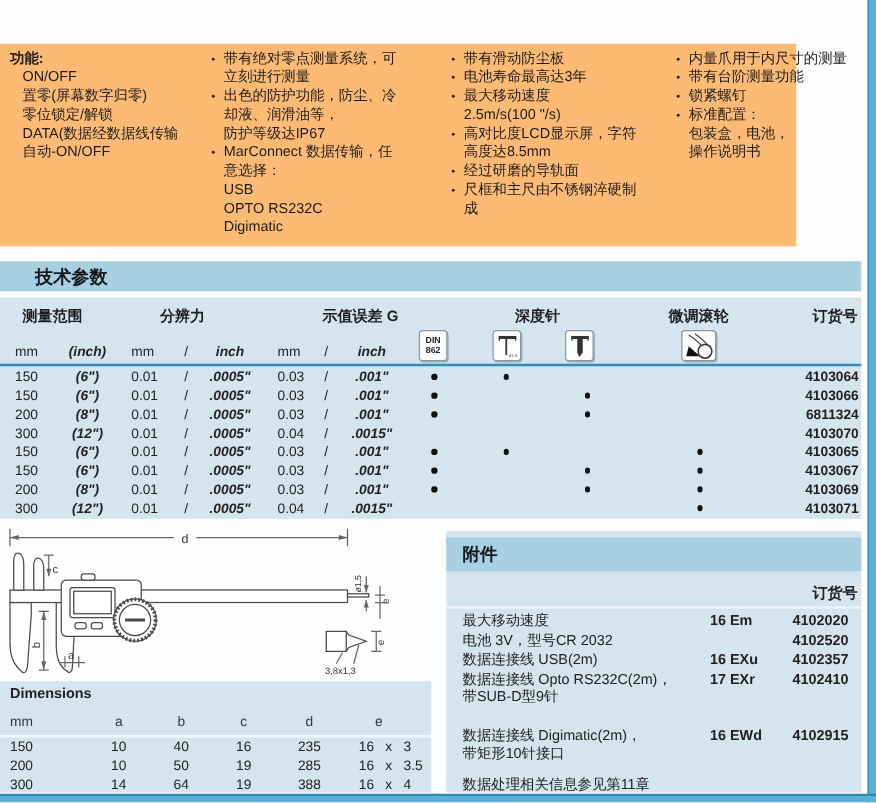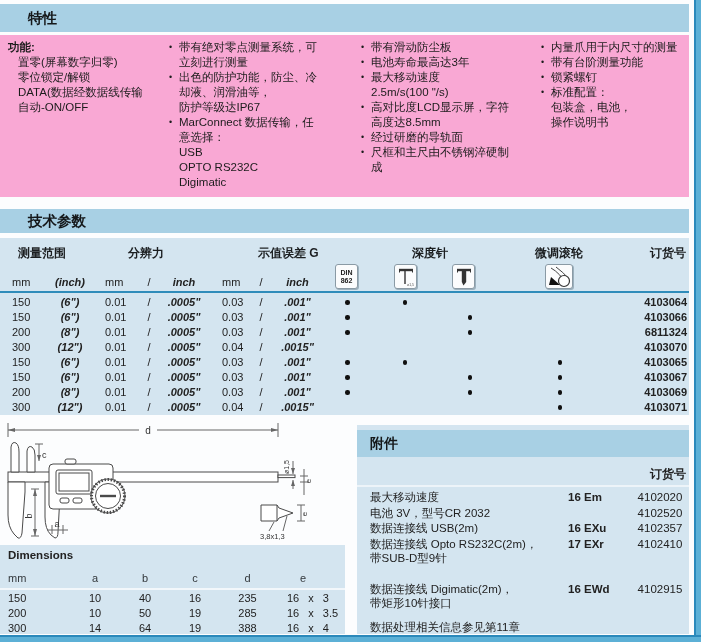--- a/index.html
+++ b/index.html
@@ -4,21 +4,21 @@
 <style>
   html,body{margin:0;padding:0}
   .page{position:relative;width:701px;height:642px;background:#fcfdfe;overflow:hidden;
         font-family:"Liberation Sans","DejaVu Sans",sans-serif;color:#222}
   .band{position:absolute;left:0;width:689px;background:#a8d0e4;display:flex;align-items:center;
         font-weight:bold;font-size:14.5px;color:#15181a;padding-left:28px;box-sizing:border-box}
   #band-features{top:4px;height:28px}
   #band-specs{top:209px;height:24px}
 
   
-  .features-panel{position:absolute;top:35px;left:0;width:689px;height:162px;background:#f9a8d4}
+  .features-panel{position:absolute;top:35px;left:0;width:637px;height:162px;background:#fdba74}
   .feat-col{position:absolute;top:5px;font-size:11.5px;line-height:15px;color:#1c1c1c}
   #feat-col1{left:8px;width:158px}
   #feat-col2{left:168px;width:190px}
   #feat-col3{left:360px;width:178px}
   #feat-col4{left:540px;width:148px}
   .feat-title{font-weight:bold}
   .feat-plain{padding-left:10px}
   .feat-item{position:relative;padding-left:11px}
   .bullet{position:absolute;left:1px;top:0;font-size:9px;line-height:15px}
 
@@ -64,41 +64,39 @@
   
   .acc-panel{position:absolute;left:357px;top:425px;width:332px;height:209px;background:#d4e5f0;font-size:11.5px}
   .acc-band{position:absolute;top:5px;left:0;width:332px;height:27px;background:#a8d0e4;display:flex;align-items:center;
             padding-left:13px;font-weight:bold;font-size:14px;box-sizing:border-box;color:#15181a}
   .acc-orderhead{position:absolute;top:41px;right:3px;font-weight:bold;font-size:12px}
   .acc-sep{position:absolute;top:60px;left:0;width:332px;height:2px;background:#edf4f9}
   .acc-rows{position:absolute;top:65px;left:13px;right:3px}
   .acc-row{display:grid;grid-template-columns:198px 66px 1fr;line-height:14.5px;margin-bottom:1px}
   .acc-row.gap{margin-top:16px}
   .acc-code{font-weight:bold}
-  .acc-order{font-weight:normal;text-align:center}
+  .acc-order{font-weight:bold;text-align:left}
   .acc-note{margin-top:9px}
 
   
   .right-bar{position:absolute;left:694px;top:0;width:7px;height:642px;
              background:linear-gradient(to right,#2b89bb 0 1.5px,#5cb0d6 1.5px 100%)}
   .bottom-bar{position:absolute;left:0;top:635px;width:701px;height:7px;
               background:linear-gradient(to bottom,#2b89bb 0 1.5px,#5cb0d6 1.5px 100%)}
 </style>
 </head>
 <body>
 
 <div class="page">
 
-  <div class="band" id="band-features">
-    <span>特性</span>
-  </div>
 
   <div class="features-panel">
     <div class="feat-col" id="feat-col1">
       <div class="feat-title">功能:</div>
+    <div class="feat-plain">ON/OFF</div>
         <div class="feat-plain">置零(屏幕数字归零)</div>
         <div class="feat-plain">零位锁定/解锁</div>
         <div class="feat-plain">DATA(数据经数据线传输</div>
         <div class="feat-plain">自动-ON/OFF</div>
       </div>
     <div class="feat-col" id="feat-col2">
         <div class="feat-item">
           <span class="bullet">•</span>
           <div class="feat-line">带有绝对零点测量系统，可</div>
           <div class="feat-line">立刻进行测量</div>

